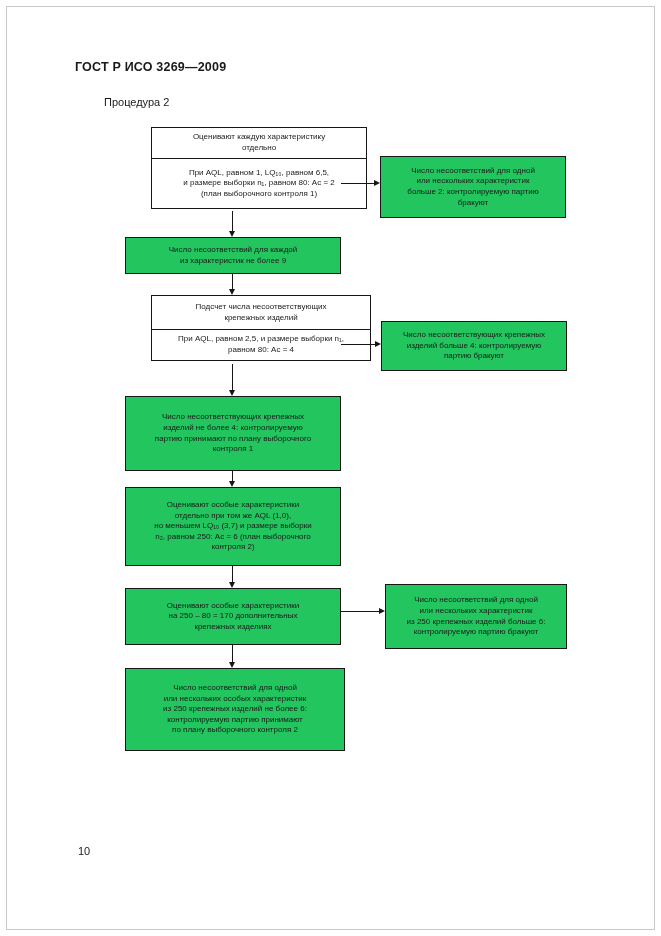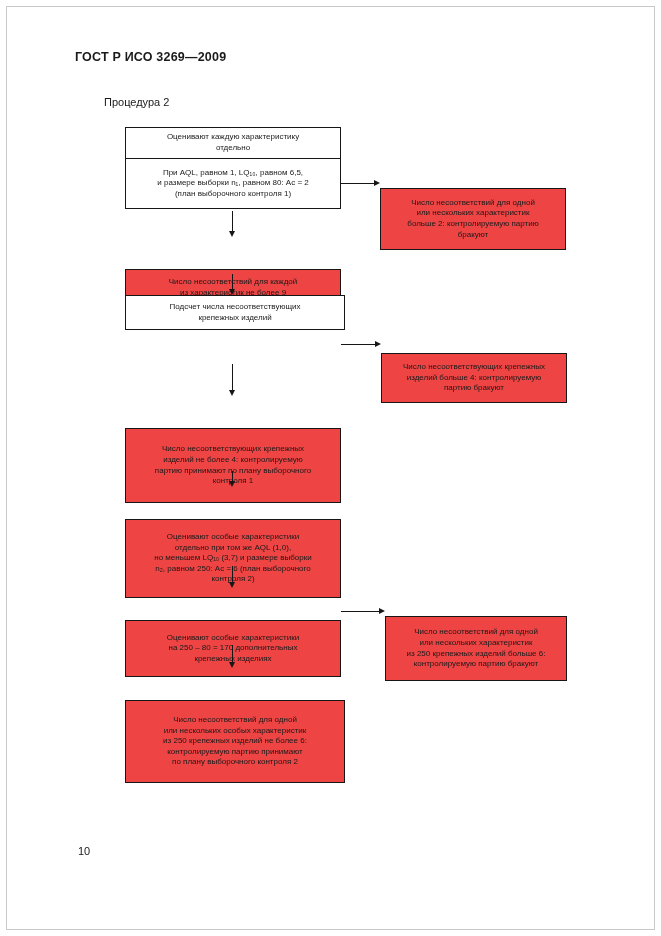--- a/index.html
+++ b/index.html
@@ -1,30 +1,30 @@
 <!DOCTYPE html>
 <html><head>
 <meta charset="utf-8">
 <style>
   html,body{margin:0;padding:0;background:#ffffff;}
   #page{
     position:relative;width:661px;height:936px;background:#ffffff;
     font-family:"Liberation Sans","DejaVu Sans",sans-serif;color:#1a1a1a;overflow:hidden;
   }
   .page-frame{position:absolute;left:6px;top:6px;right:6px;bottom:6px;border:1px solid #c9c9c9;}
-  .doc-header{position:absolute;left:75px;top:50px;font-size:12.5px;font-weight:bold;letter-spacing:.2px;}
+  .doc-header{position:absolute;left:75px;top:60px;font-size:12.5px;font-weight:bold;letter-spacing:.2px;}
   .doc-subtitle{position:absolute;left:104px;top:96px;font-size:11px;}
   .page-number{position:absolute;left:78px;top:845px;font-size:11px;}
 
   .fbox{
-    position:absolute;box-sizing:border-box;border:1.6px solid #161616;background:#ef4444;
+    position:absolute;box-sizing:border-box;border:1.6px solid #161616;background:#22c55e;
     display:flex;align-items:center;justify-content:center;text-align:center;
-    font-size:8px;line-height:10.6px;white-space:pre-line;padding:2px 4px;margin-top:32px;
+    font-size:8px;line-height:10.6px;white-space:pre-line;padding:2px 4px;
   }
-  .stack{position:absolute;box-sizing:border-box;border:1.6px solid #161616;background:#fff;}
+  .stack{position:absolute;box-sizing:border-box;border:1.6px solid #161616;background:#fff;margin-left:26px;}
   .cell{
     box-sizing:border-box;display:flex;align-items:center;justify-content:center;
     text-align:center;font-size:8px;line-height:10.6px;white-space:pre-line;padding:2px 4px;
   }
   .cell + .cell{border-top:1.4px solid #161616;}
 
   .vline{position:absolute;width:1.2px;background:#161616;}
   .hline{position:absolute;height:1.2px;background:#161616;}
   .arrow-down{
     position:absolute;width:0;height:0;
@@ -67,20 +67,22 @@
 
   <div class="fbox" style="left:125px;top:237px;width:216px;height:37px;">Число несоответствий для каждой
 из характеристик не более 9</div>
 
   <div class="vline" style="left:232px;top:274px;height:16px;"></div>
   <div class="arrow-down" style="left:229px;top:289px;"></div>
 
   <div class="stack" style="left:125px;top:295px;width:220px;">
     <div class="cell" style="height:33px;">Подсчет числа несоответствующих
 крепежных изделий</div>
+    <div class="cell" style="height:31px;">При AQL, равном 2,5, и размере выборки n₁,
+равном 80: Ас = 4</div>
   </div>
 
   <div class="hline" style="left:341px;top:344px;width:35px;"></div>
   <div class="arrow-right" style="left:375px;top:340.5px;"></div>
 
   <div class="fbox" style="left:381px;top:321px;width:186px;height:50px;">Число несоответствующих крепежных
 изделий больше 4: контролируемую
 партию бракуют</div>
 
   <div class="vline" style="left:232px;top:364px;height:26px;"></div>

